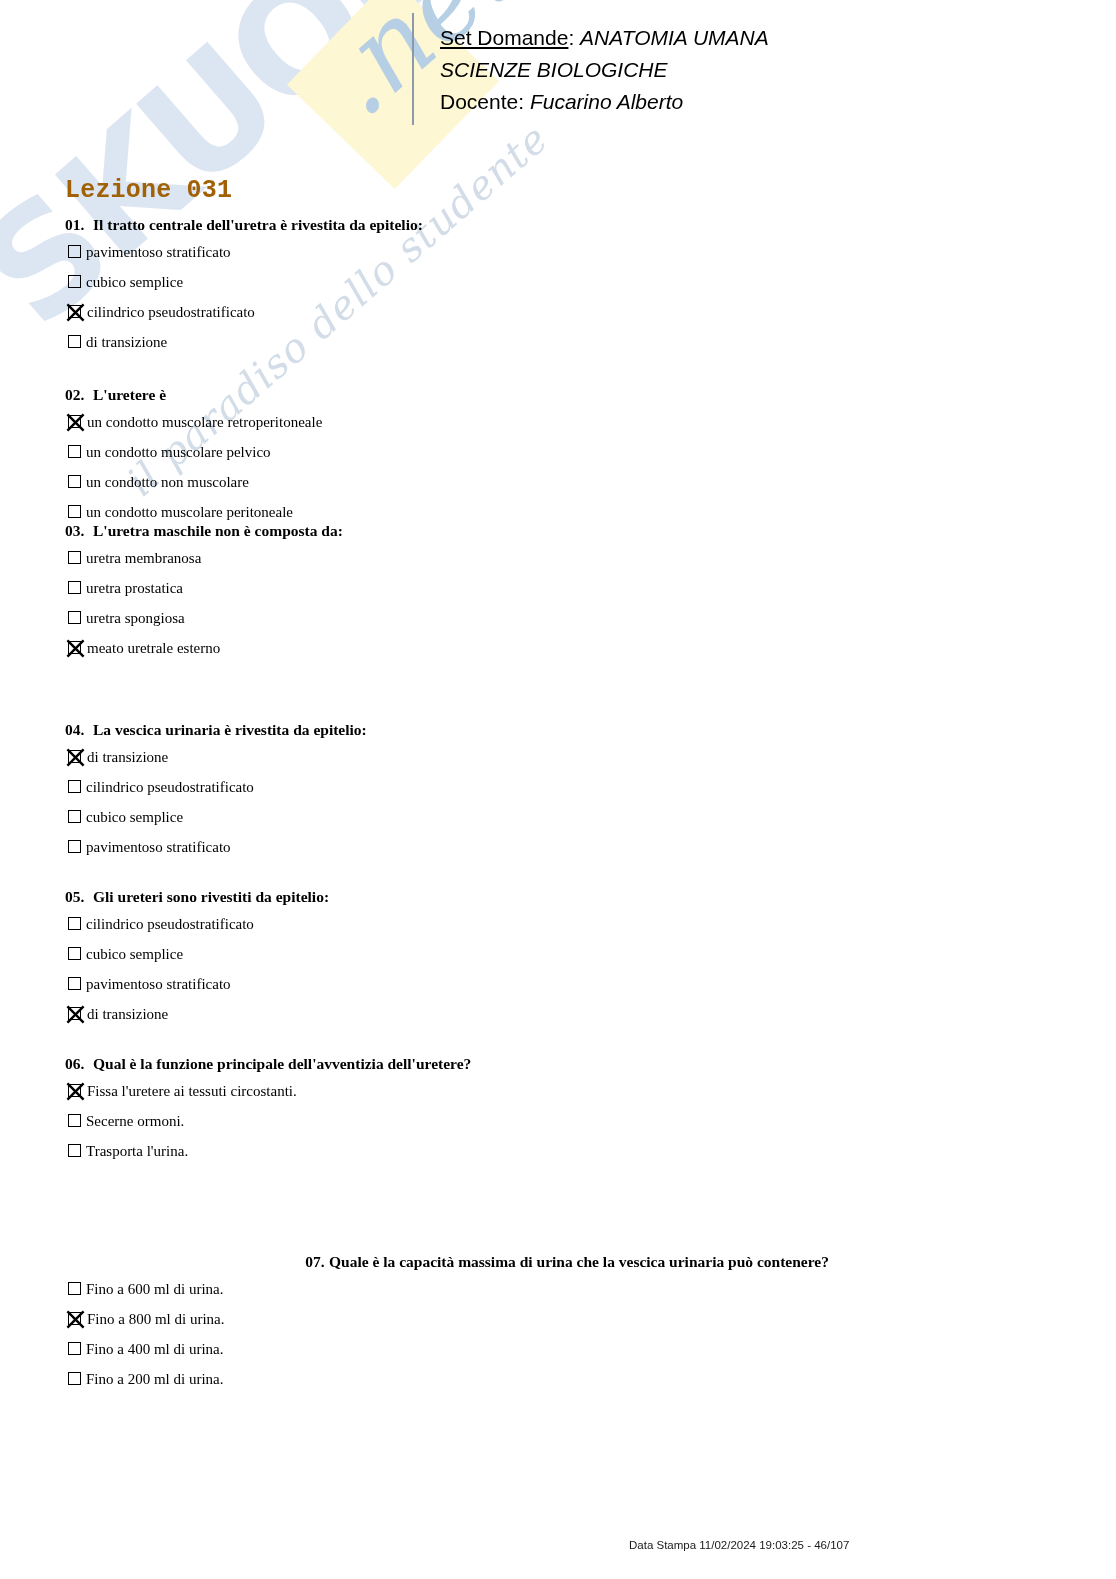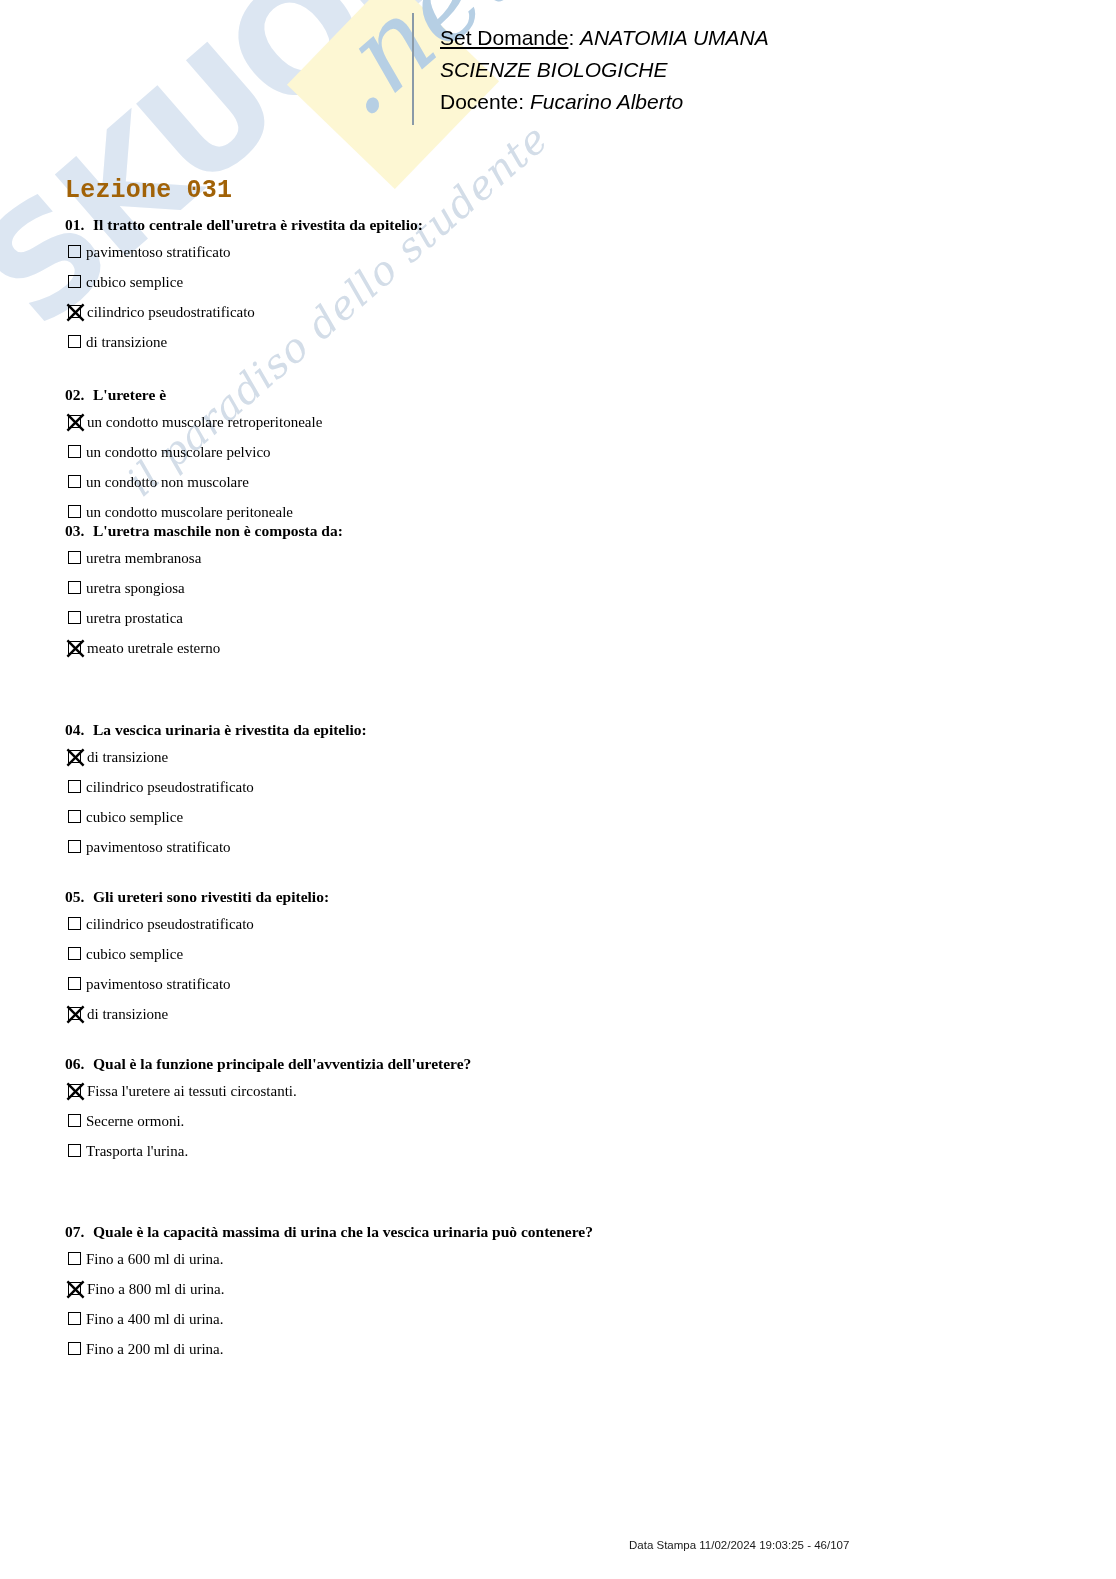--- a/index.html
+++ b/index.html
@@ -203,25 +203,25 @@
         </div>
       </div>
       <div class="question" style="top: 522px;">
         <div class="q-head"><span class="q-num">03.</span><span>L'uretra maschile non è composta da:</span></div>
         <div class="option">
           <span class="cbox"></span>
           <span class="opt-label">uretra membranosa</span>
         </div>
         <div class="option">
           <span class="cbox"></span>
+          <span class="opt-label">uretra prostatica</span>
+        </div>
+        <div class="option">
+          <span class="cbox"></span>
           <span class="opt-label">uretra spongiosa</span>
-        </div>
-        <div class="option">
-          <span class="cbox"></span>
-          <span class="opt-label">uretra prostatica</span>
         </div>
         <div class="option checked">
           <span class="cbox">
             <svg width="21" height="21" viewBox="0 0 21 21">
               <line x1="2.4" y1="2.4" x2="18.6" y2="18.6" stroke="#000" stroke-width="2.4"></line>
               <line x1="18.6" y1="2.4" x2="2.4" y2="18.6" stroke="#000" stroke-width="2.4"></line>
             </svg>
           </span>
           <span class="opt-label">meato uretrale esterno</span>
         </div>
@@ -287,21 +287,21 @@
         </div>
         <div class="option">
           <span class="cbox"></span>
           <span class="opt-label">Secerne ormoni.</span>
         </div>
         <div class="option">
           <span class="cbox"></span>
           <span class="opt-label">Trasporta l'urina.</span>
         </div>
       </div>
-      <div class="question" style="top: 1223px;">
+      <div class="question" style="top: 1253px; text-align: center;">
         <div class="q-head"><span class="q-num">07.</span><span>Quale è la capacità massima di urina che la vescica urinaria può contenere?</span></div>
         <div class="option">
           <span class="cbox"></span>
           <span class="opt-label">Fino a 600 ml di urina.</span>
         </div>
         <div class="option checked">
           <span class="cbox">
             <svg width="21" height="21" viewBox="0 0 21 21">
               <line x1="2.4" y1="2.4" x2="18.6" y2="18.6" stroke="#000" stroke-width="2.4"></line>
               <line x1="18.6" y1="2.4" x2="2.4" y2="18.6" stroke="#000" stroke-width="2.4"></line>

